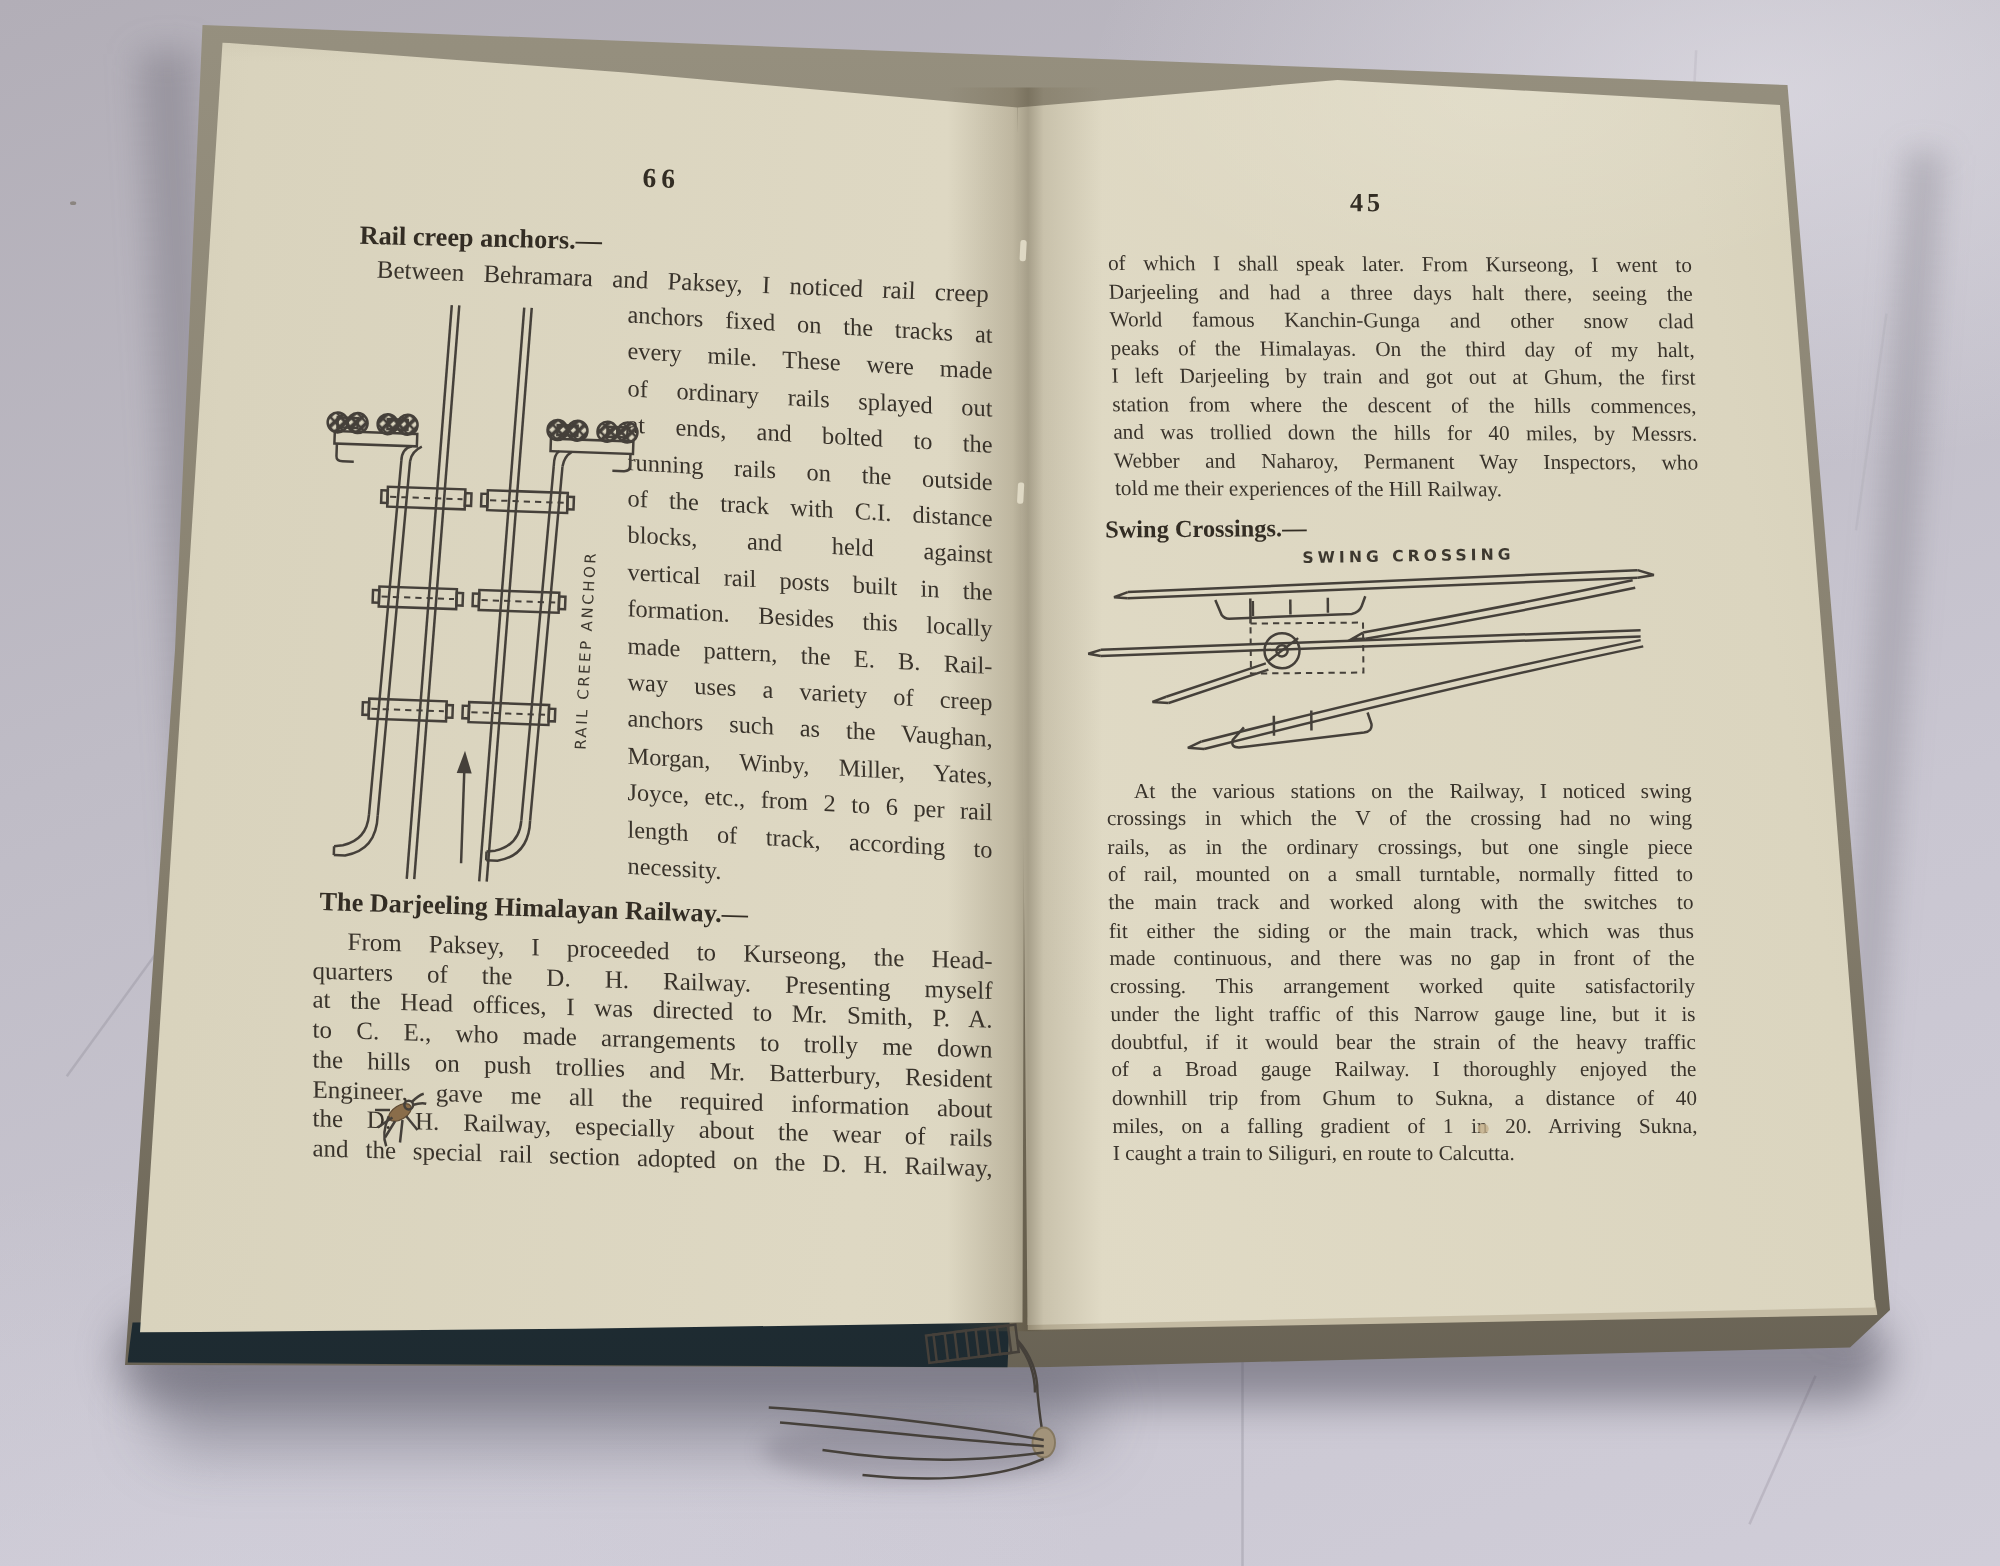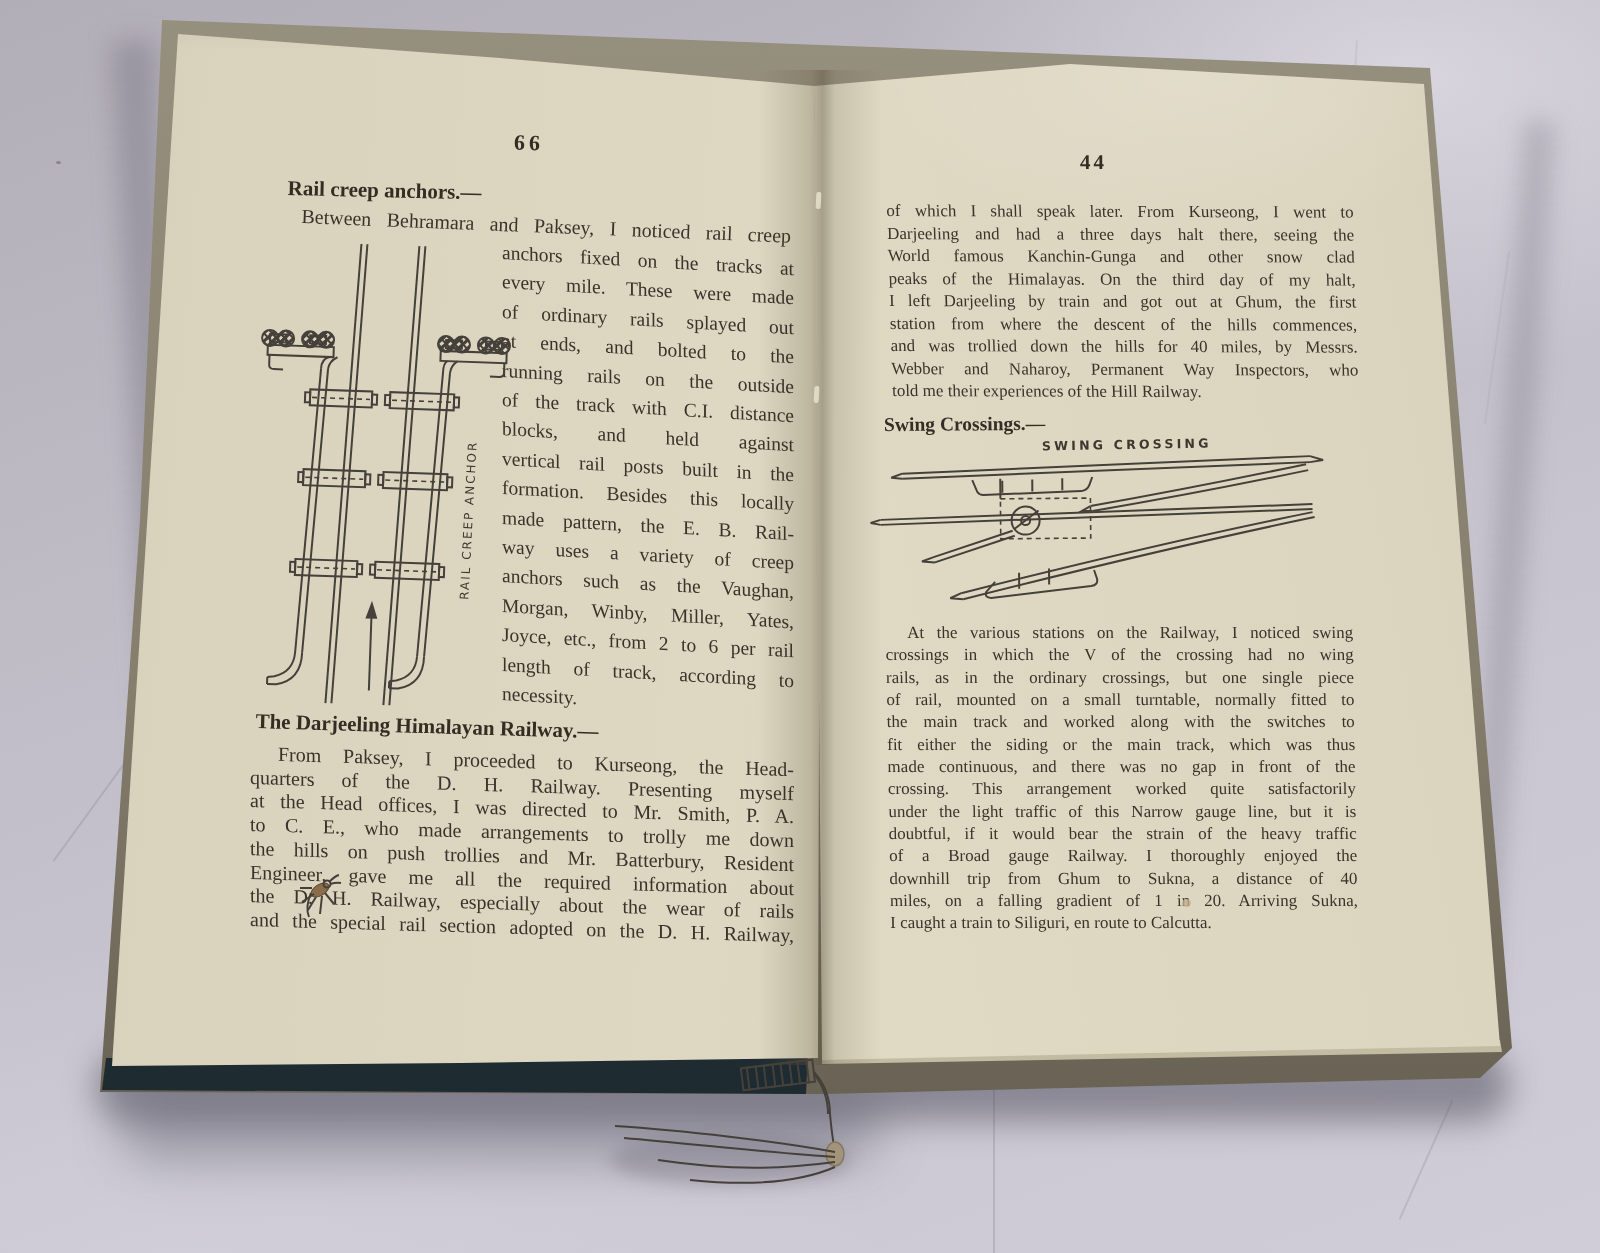--- a/index.html
+++ b/index.html
@@ -196,21 +196,21 @@
   <svg class="fig" viewBox="0 0 48 52" style="left:296px;top:868px;width:48px;height:52px;">
     <g>
       <ellipse cx="24" cy="22" rx="10" ry="5.5" fill="#8a6d4a" stroke="#5f4a33" stroke-width="1" transform="rotate(-32 24 22)"></ellipse>
       <circle cx="31" cy="16" r="3.5" fill="#5f4a33" stroke="none"></circle>
       <path d="M33,14 q6,-6 10,-7 M34,16 q7,-2 11,-1" stroke="#6b5a43" stroke-width="1"></path>
       <path d="M18,26 L6,34 M20,29 L12,42 M26,28 L24,46 M29,25 L38,36 M16,20 L4,20" stroke="#6b5a43" stroke-width="1.2"></path>
       <path d="M15,25 q-6,14 -2,24" stroke="#9b8668" stroke-width="1"></path>
     </g>
   </svg>
 
-  <div class="sline b" style="left:1080px;top:150px;font-size:21px;letter-spacing:3px;transform:rotate(-.3deg);">44</div>
+  <div class="sline b" style="left:1080px;top:150px;font-size:21px;letter-spacing:3px;transform:rotate(-.3deg);">45</div>
 
   <div class="tb end" style="left:886px;top:200px;width:467px;font-size:17px;line-height:22.5px;transform:skewX(2deg) rotate(.2deg);transform-origin:left top;">
       <div style="word-spacing: 9.97776px;">of which I shall speak later.  From Kurseong, I went to</div>
       <div style="word-spacing: 11.9337px;">Darjeeling and had a three days halt there, seeing the</div>
       <div style="word-spacing: 19.5362px;">World famous Kanchin-Gunga and other snow clad</div>
       <div style="word-spacing: 11.0169px;">peaks of the Himalayas.  On the third day of my halt,</div>
       <div style="word-spacing: 8.81499px;">I left Darjeeling by train and got out at Ghum, the first</div>
       <div style="word-spacing: 11.5912px;">station from where the descent of the hills commences,</div>
       <div style="word-spacing: 8.93389px;">and was trollied down the hills for 40 miles, by Messrs.</div>
       <div style="word-spacing: 16.0696px;">Webber and Naharoy, Permanent Way Inspectors, who</div>

